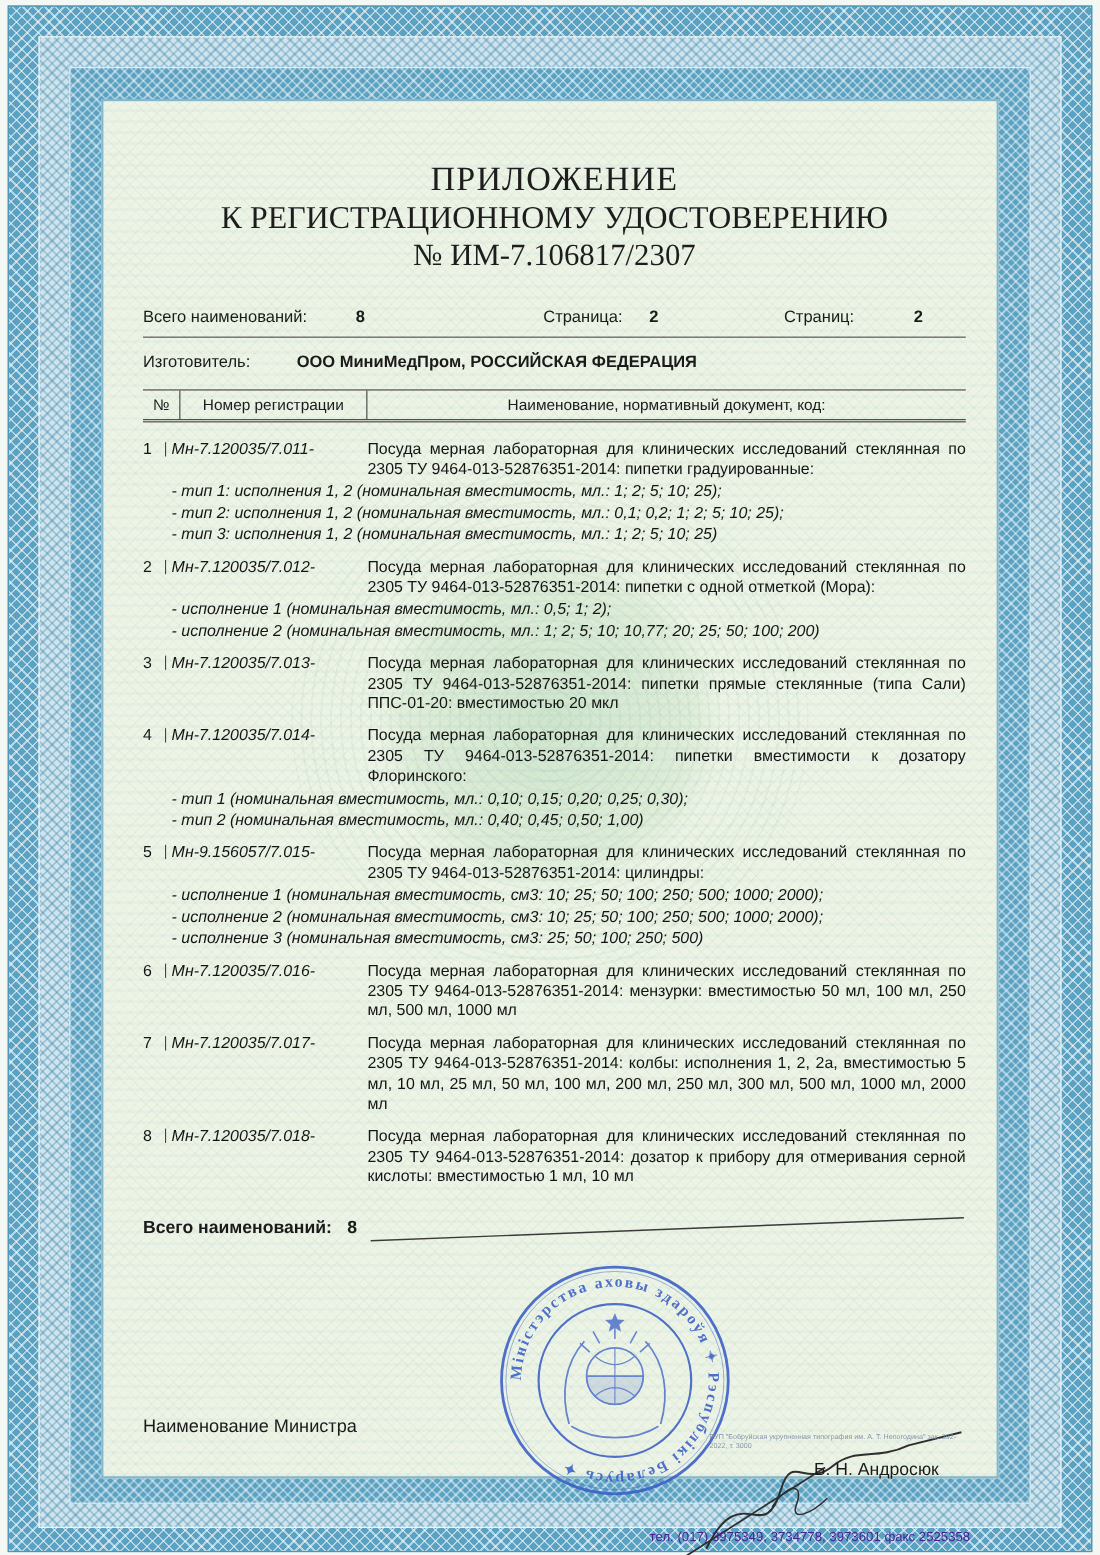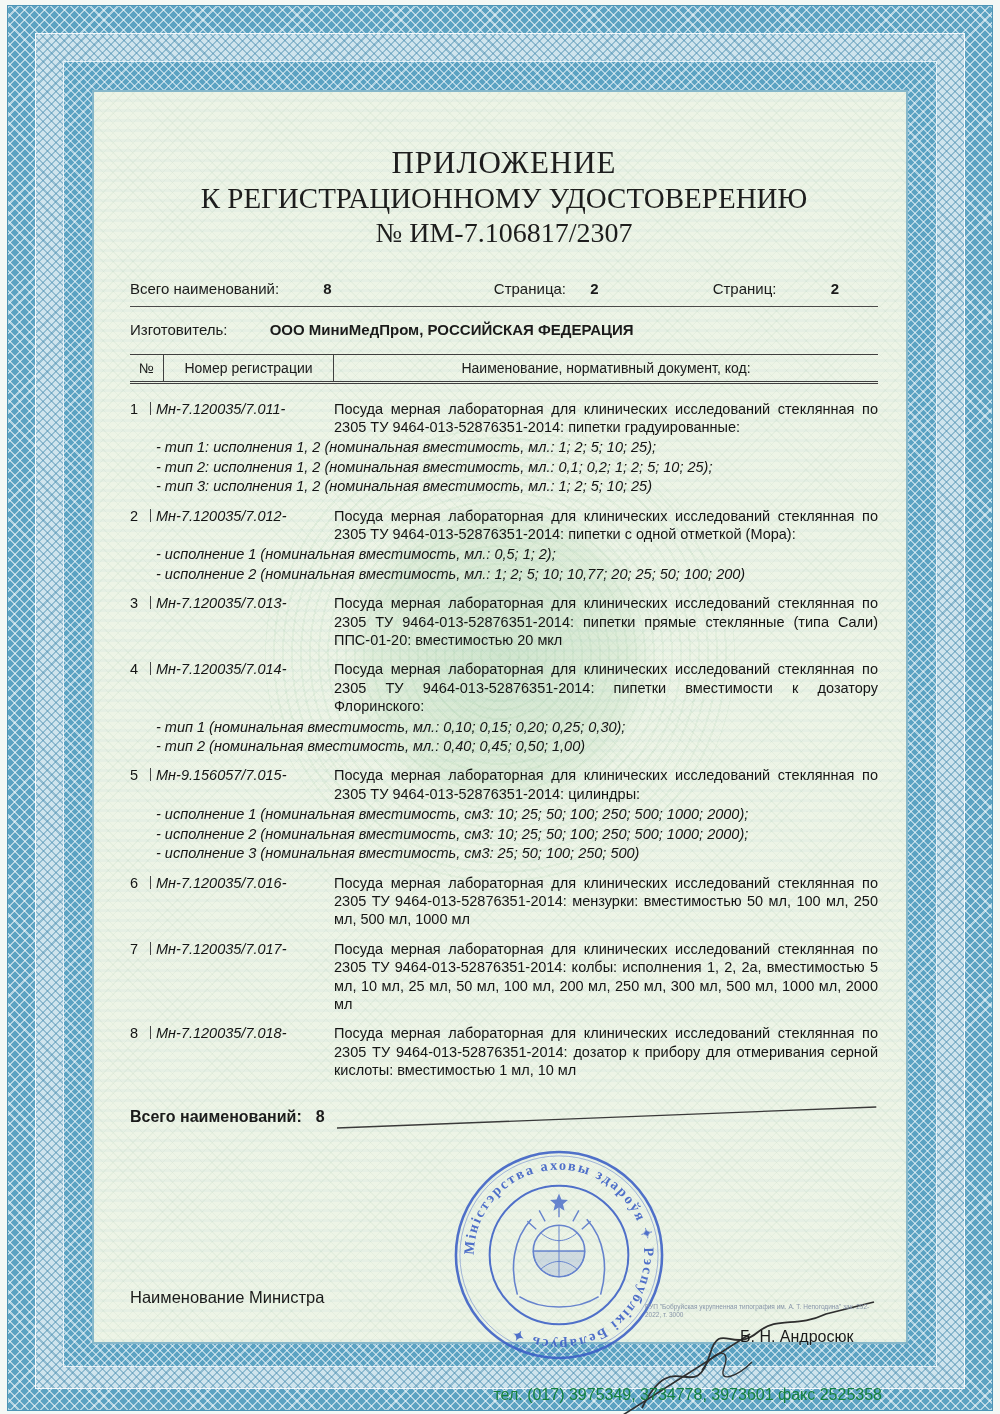--- a/index.html
+++ b/index.html
@@ -107,21 +107,21 @@
   .cross-line{flex:1; height:26px; margin-left:10px;}
 
   
   .signatory{position:absolute; left:36px; top:1196px; font-size:16.5px; z-index:3;}
   .sig-name{position:absolute; left:634px; top:1236px; font-size:16px; z-index:4;margin-left:12px;}
   .stamp{position:absolute; left:356px; top:1054px; width:218px; height:218px; opacity:.88; z-index:3;}
   .signature{position:absolute; left:488px; top:1166px; width:300px; height:190px; z-index:3;}
 
   
   .print-note{position:absolute; left:645px; top:1303px; width:240px; font-size:6.5px; color:#8795aa; z-index:5; line-height:1.2;}
-  .phone{position:absolute; right:118px; bottom:10px; font-size:16px; color:#15803d; z-index:6;margin-top:32px;}
+  .phone{position:absolute; right:118px; bottom:10px; font-size:12px; color:#4c1d95; z-index:6;margin-top:32px;}
 </style>
 </head>
 <body>
 
 <div class="sheet">
   <div class="band band-a"></div>
   <div class="band band-b"></div>
   <div class="band band-c"></div>
 
   <div class="page">

